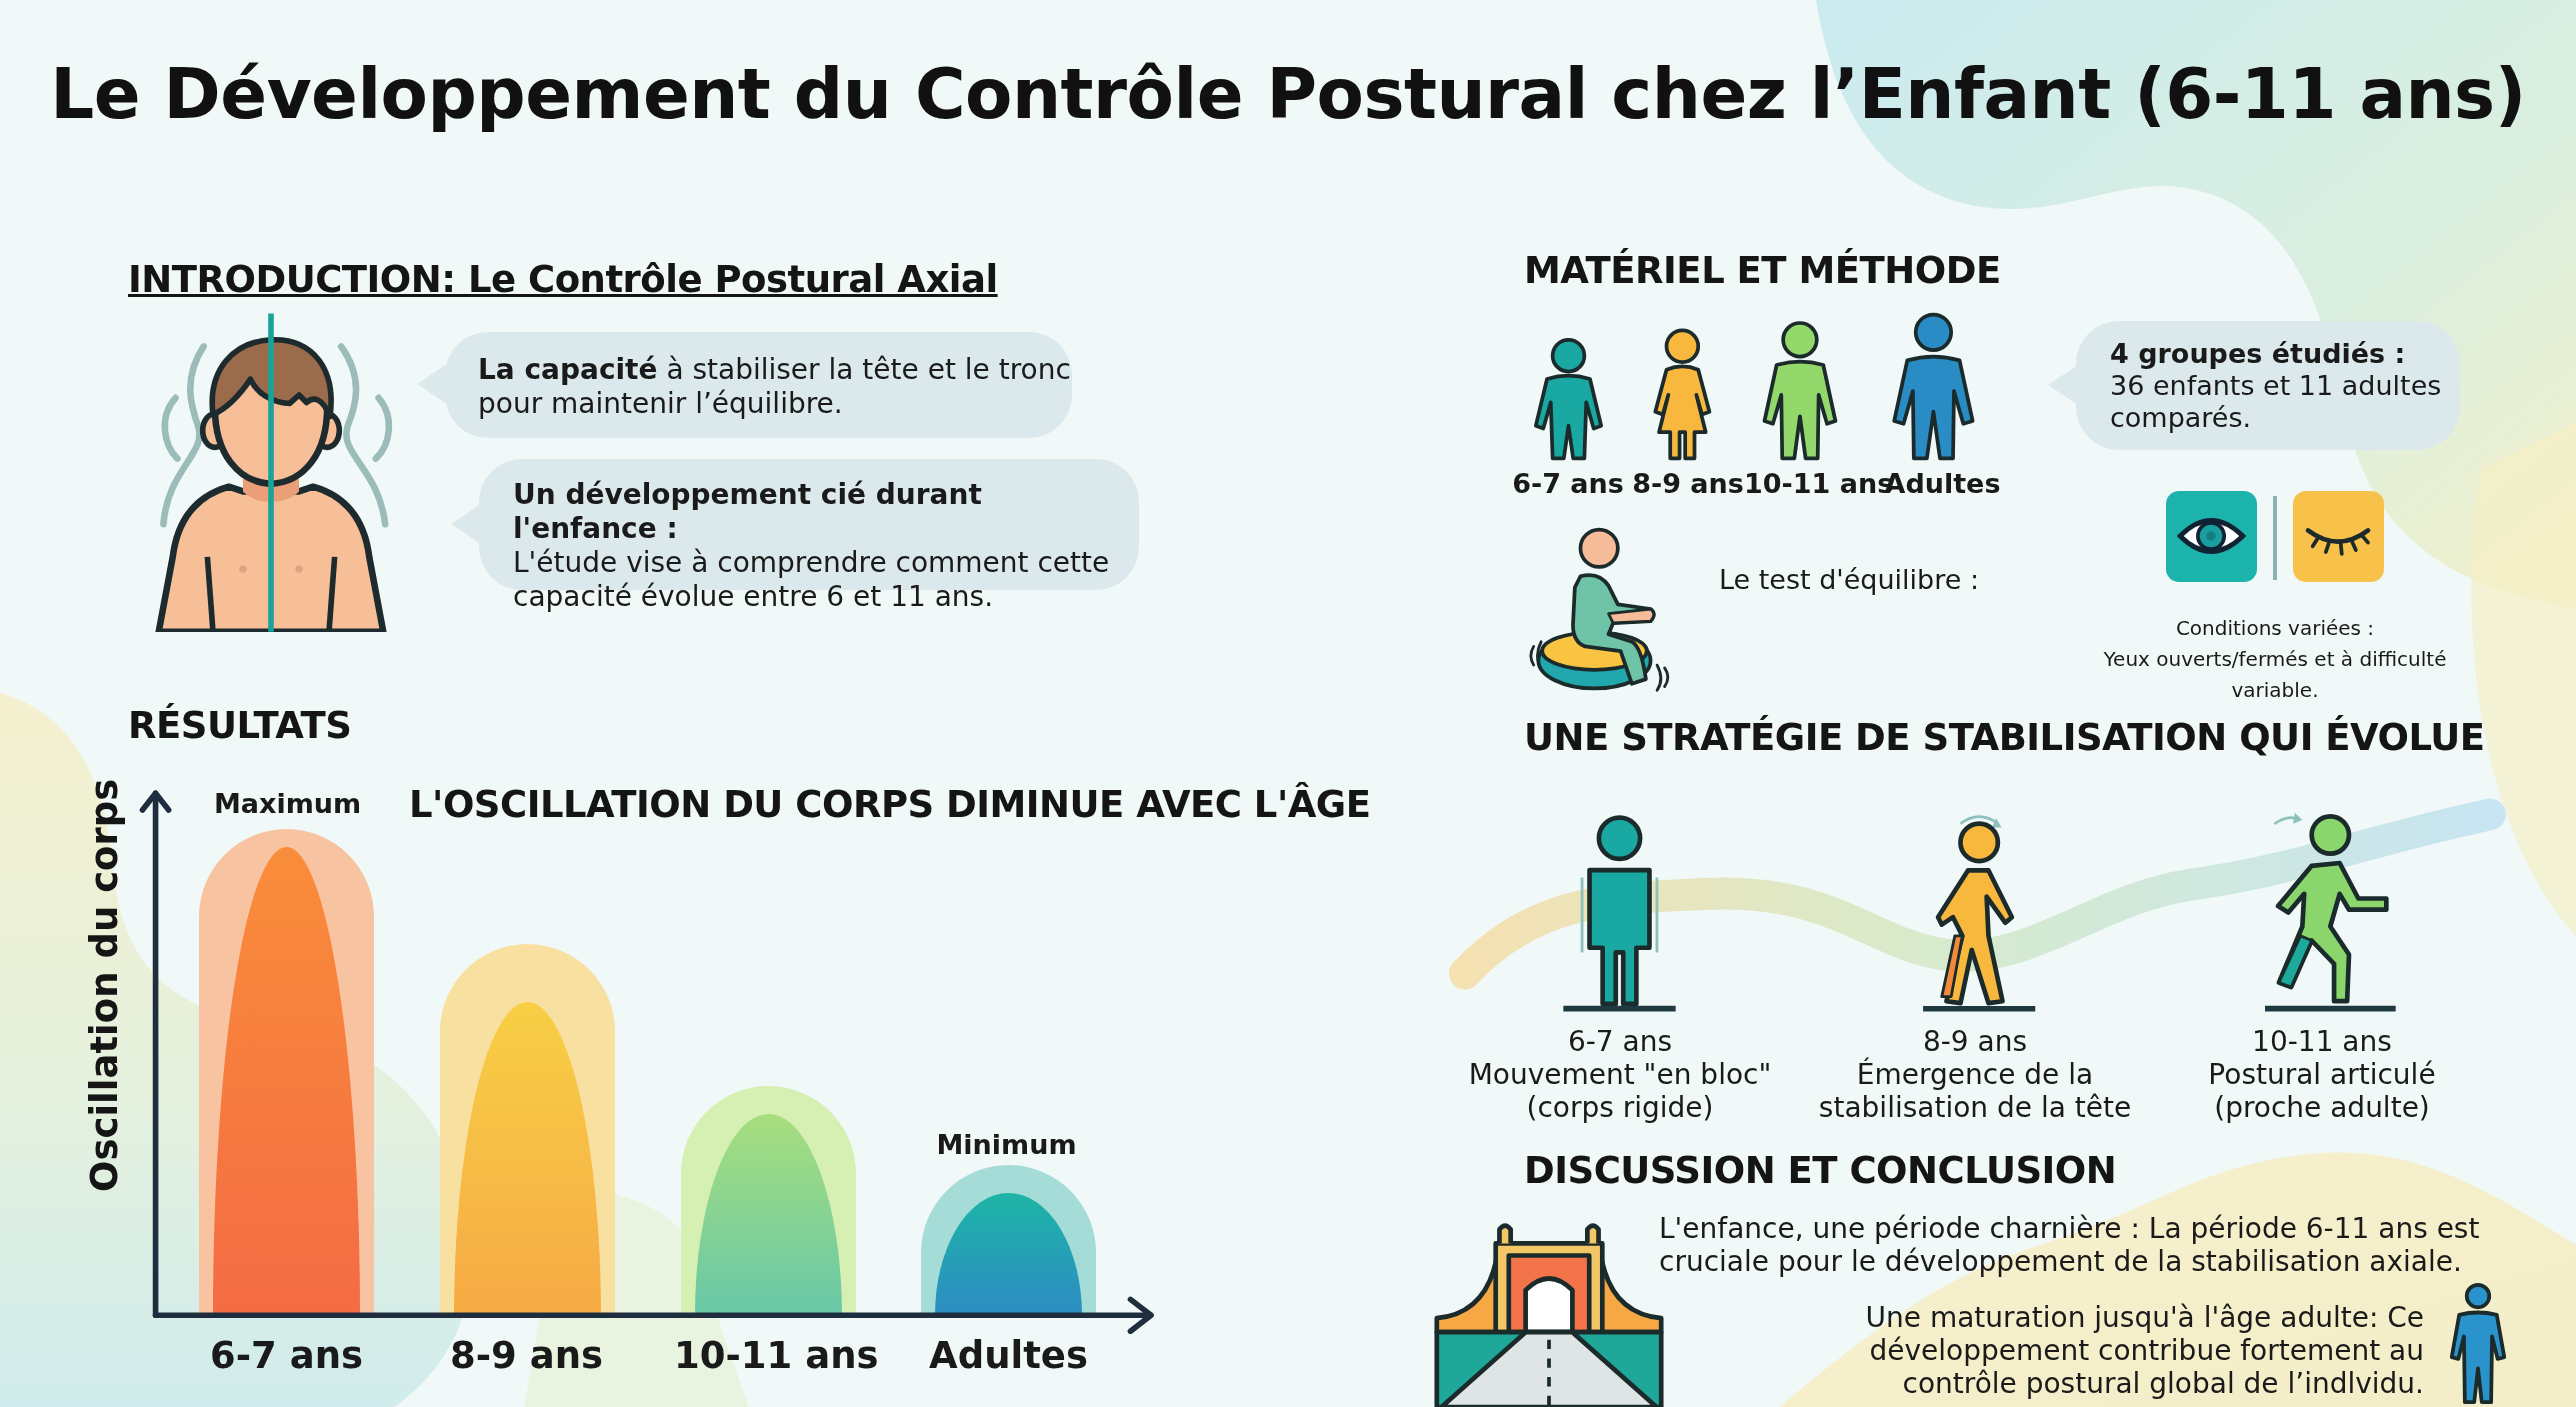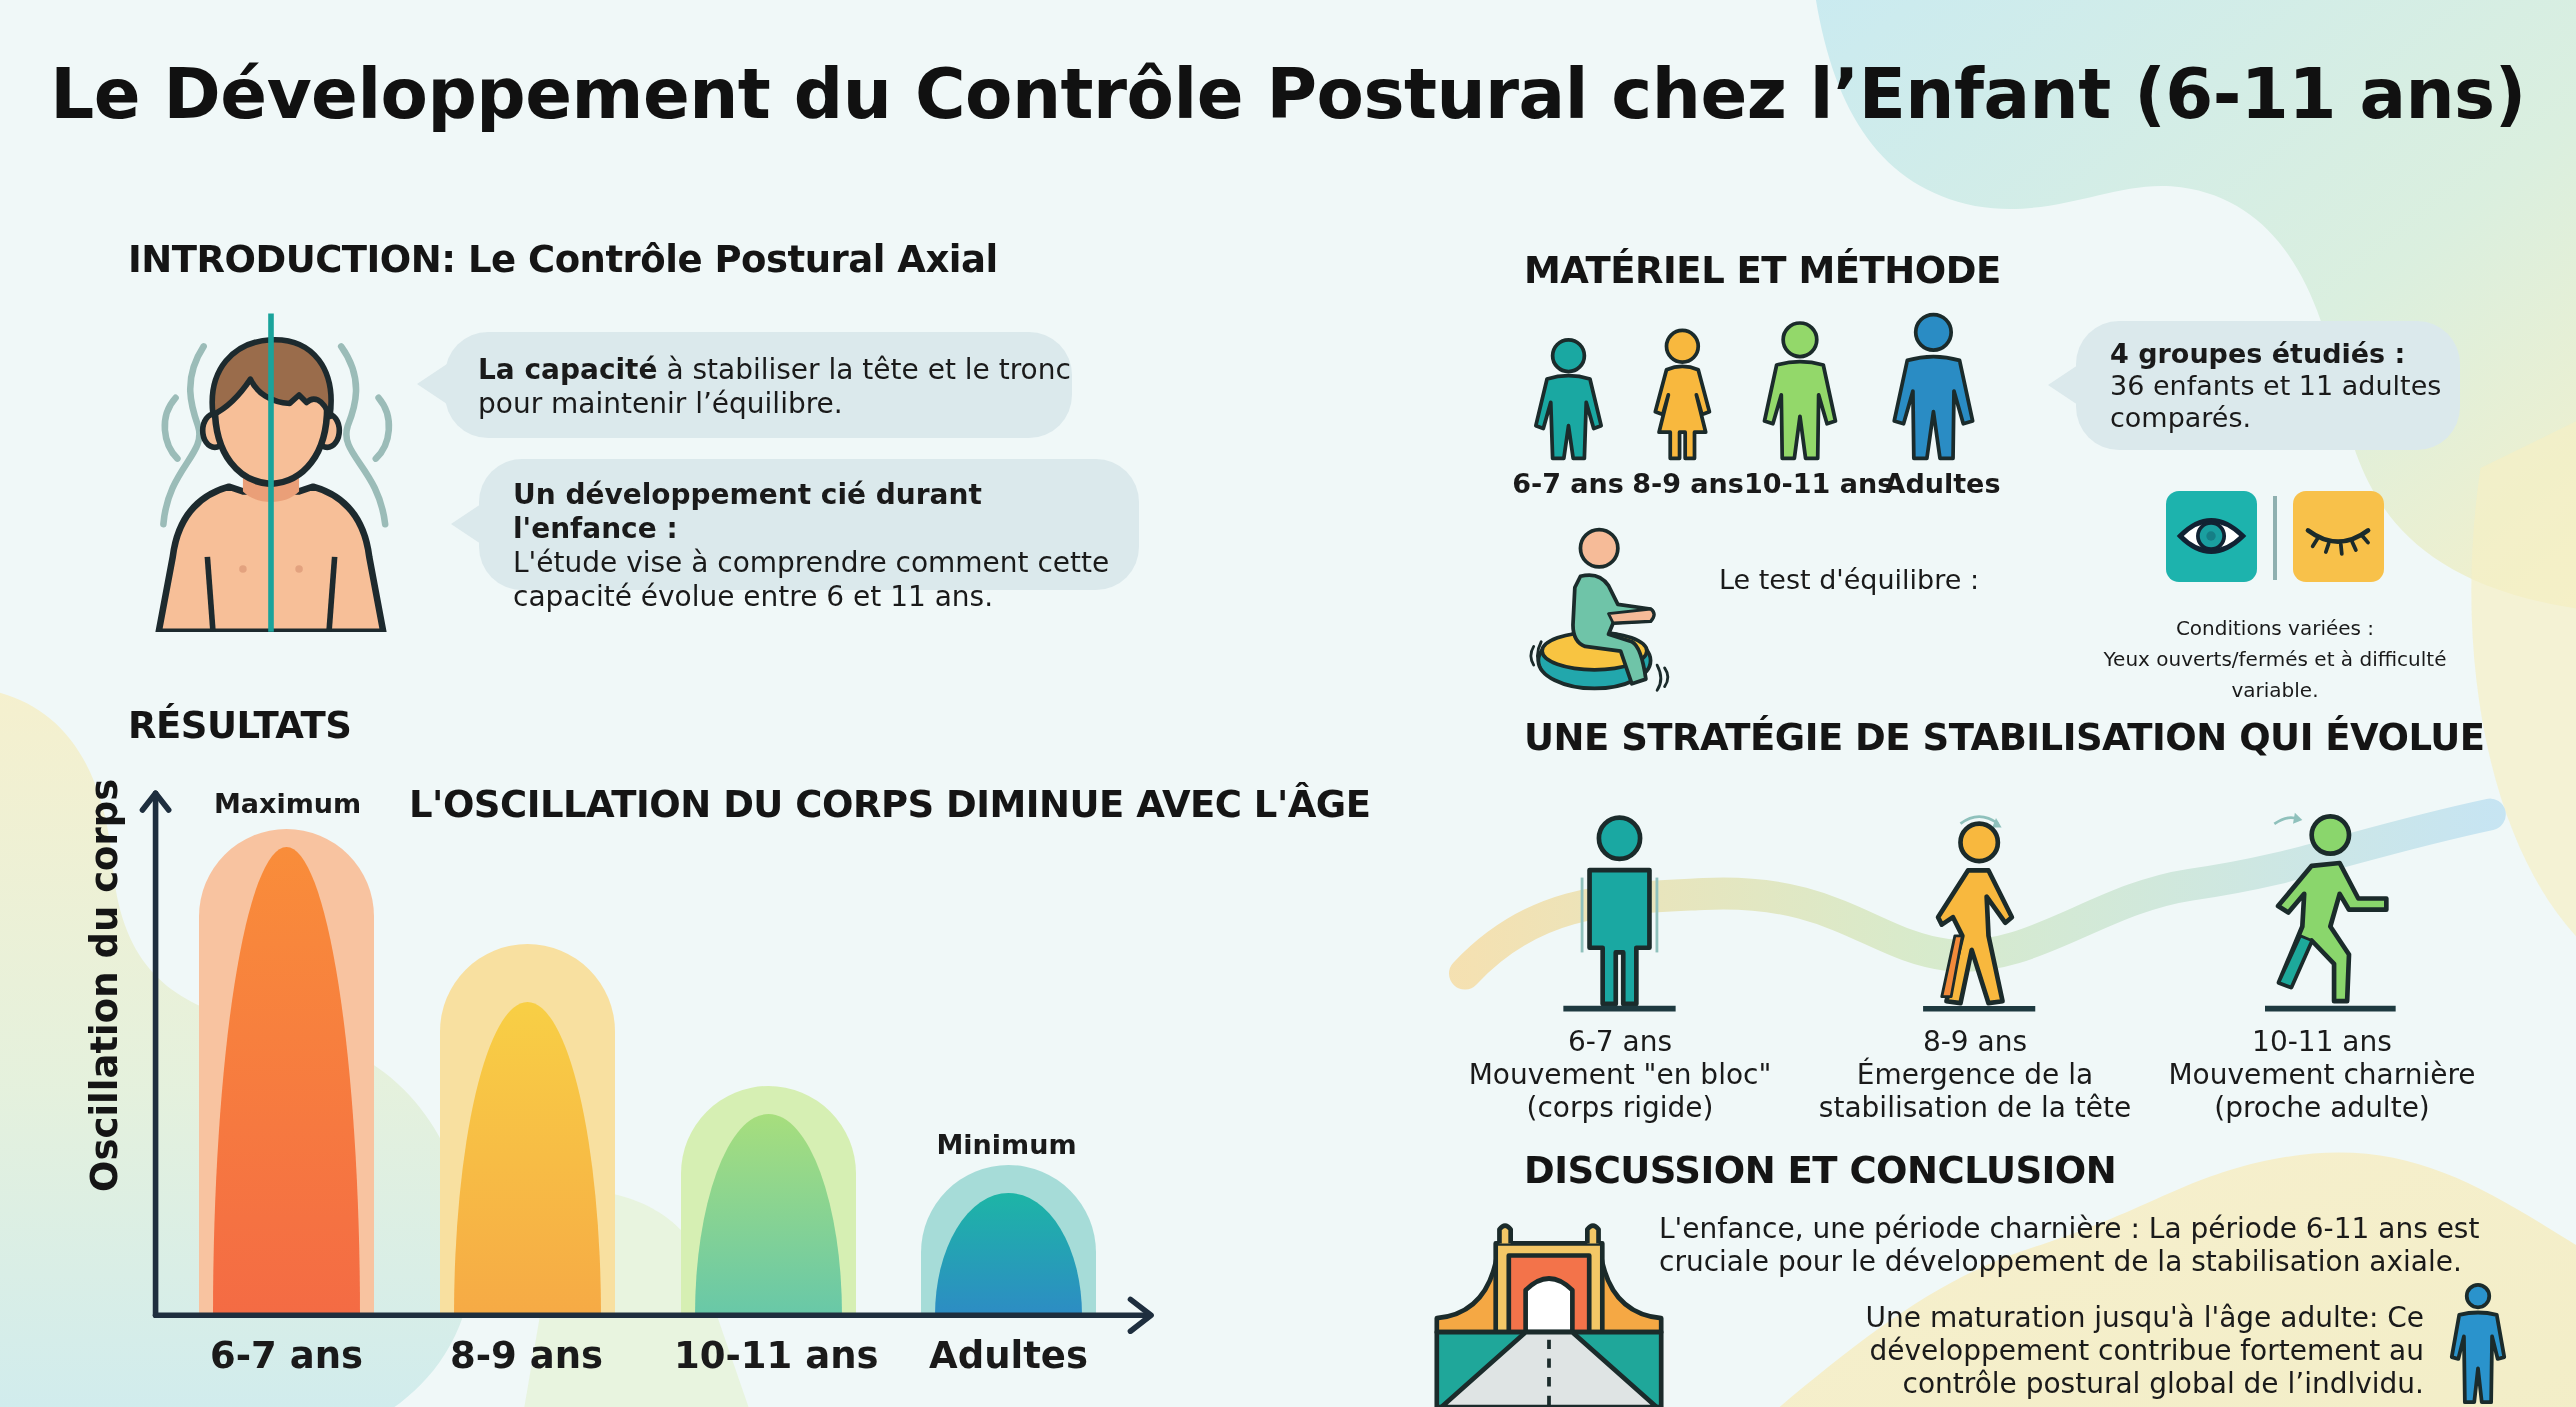--- a/index.html
+++ b/index.html
@@ -74,21 +74,21 @@
   <path d="M600 1270 C680 1270 720 1300 740 1330 L800 1504 L560 1504 Z" fill="#e6f2d8" opacity="0.8"></path>
 
   <path d="M1900 1504 C2000 1420 2080 1360 2180 1330 C2300 1290 2330 1260 2420 1240 C2560 1210 2640 1260 2752 1330 L2752 1504 Z" fill="url(#gBR)" opacity="0.85"></path>
 
   <path d="M1565 1040 C1640 960 1720 960 1820 955 C1960 948 2000 1010 2080 1020 C2170 1030 2240 960 2340 945 C2460 928 2520 900 2660 870" fill="none" stroke="url(#gWave)" stroke-width="34" stroke-linecap="round" opacity="0.75"></path>
 </svg>
 
 <h1 class="h-title">Le Développement du Contrôle Postural chez l’Enfant (6-11 ans)</h1>
 
 <section>
-  <h2 class="h-section" style="left:128px; top:238px;">INTRODUCTION: Le Contrôle Postural Axial</h2>
+  <h2 class="h-section" style="left:128px; top:258px;text-decoration:underline;">INTRODUCTION: Le Contrôle Postural Axial</h2>
 
   <svg class="abs" style="left:140px; top:304px;" width="262" height="328" viewBox="0 0 280 350">
 
     <g fill="none" stroke="#9bbcb8" stroke-width="7" stroke-linecap="round">
       <path d="M68 45 C45 80 55 110 62 130 C72 160 30 175 25 235"></path>
       <path d="M38 100 C20 120 25 150 40 165"></path>
       <path d="M215 45 C240 80 230 110 222 130 C212 160 255 175 262 235"></path>
       <path d="M255 100 C272 120 268 150 252 165"></path>
     </g>
 
@@ -282,21 +282,21 @@
     <span>Mouvement "en bloc"</span><br>
     <span>(corps rigide)</span>
   </div>
   <div class="txt center" style="left:1802px; top:1025px; width:346px; font-size:28px; line-height:33px;">
     <b>8-9 ans</b><br>
     <span>Émergence de la</span><br>
     <span>stabilisation de la tête</span>
   </div>
   <div class="txt center" style="left:2158px; top:1025px; width:328px; font-size:28px; line-height:33px;">
     <b>10-11 ans</b><br>
-    <span>Mouvement charnière</span><br>
+    <span>Postural articulé</span><br>
     <span>(proche adulte)</span>
   </div>
 </section>
 
 <section>
   <h2 class="h-section" style="left:1524px; top:1149px;">DISCUSSION ET CONCLUSION</h2>
 
   <svg class="abs" style="left:1432px; top:1220px;" width="234" height="187" viewBox="0 0 250 200">
     <g stroke="#1b2b2b" stroke-width="5" stroke-linejoin="round">
       <path d="M5 105 Q60 100 70 35 L70 120 L5 120 Z" fill="#f5a844"></path>

